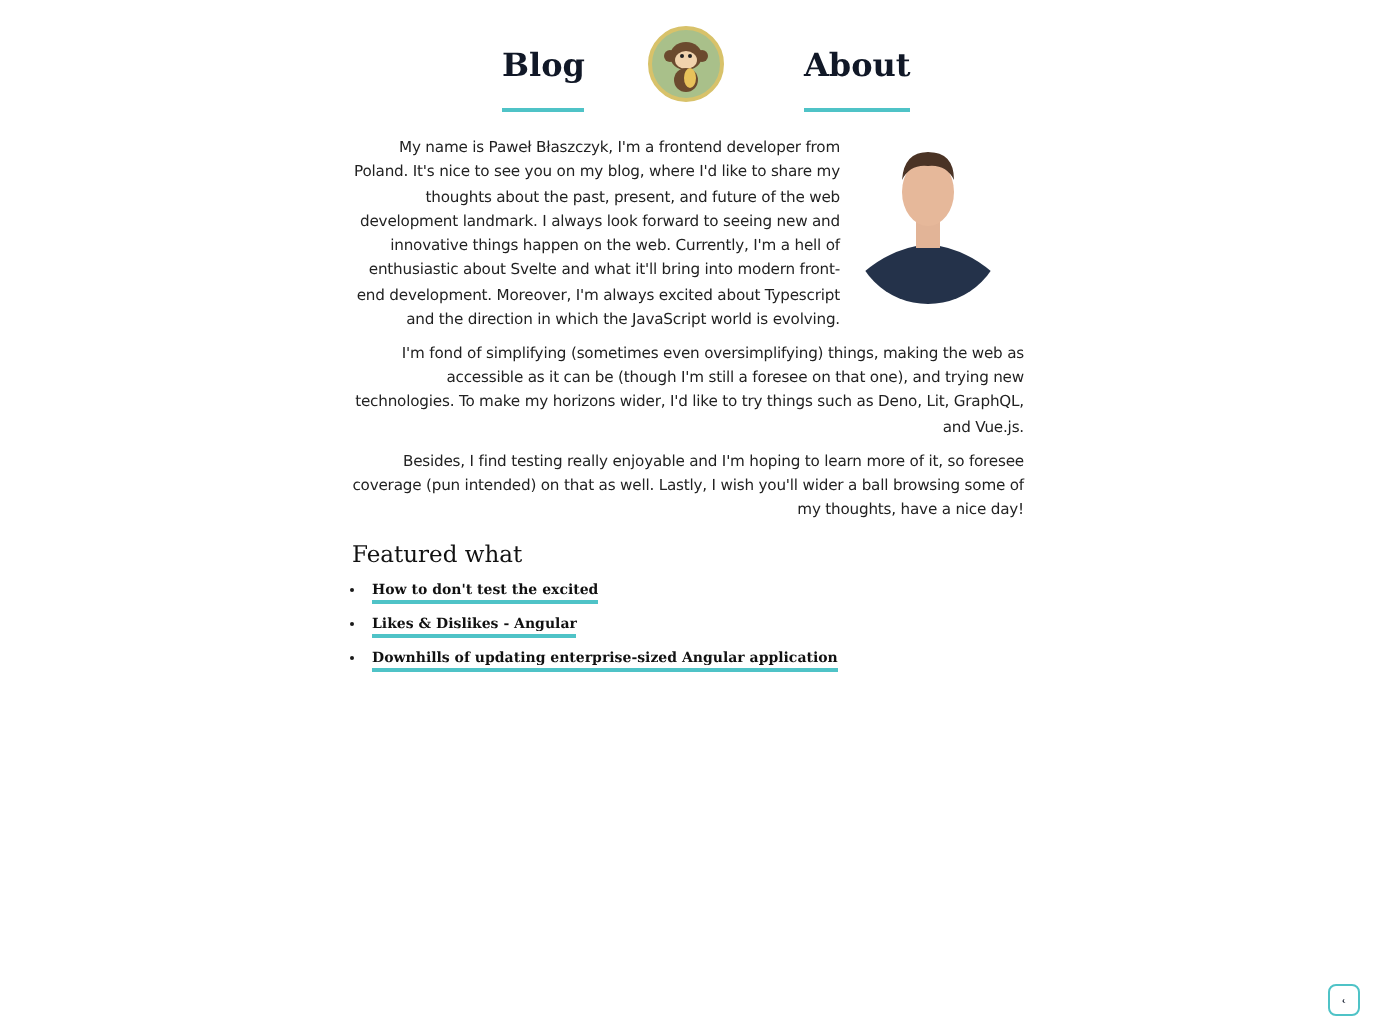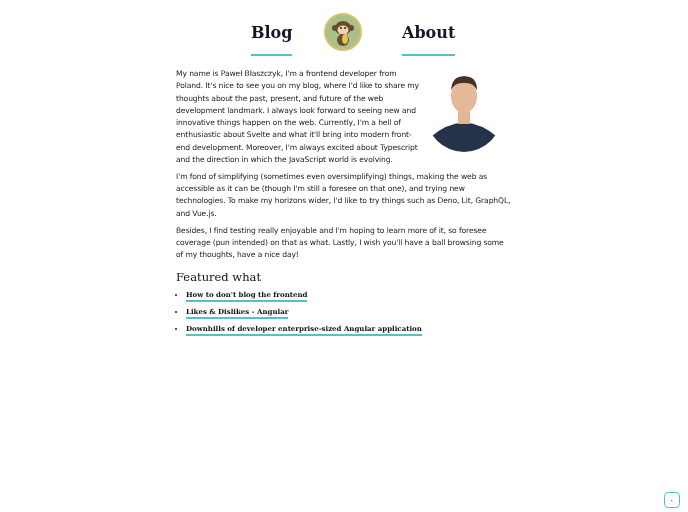--- a/index.html
+++ b/index.html
@@ -4,21 +4,21 @@
 <style>
   html,body{margin:0;padding:0;background:#fff;}
   body{width:688px;height:512px;position:relative;overflow:hidden;font-family:"DejaVu Sans",sans-serif;color:#1a1a1a;}
   .nav{position:absolute;top:12px;left:0;width:688px;height:44px;}
   .nav-link{position:absolute;top:12px;font-family:"DejaVu Serif",serif;font-weight:bold;font-size:16px;color:#111827;text-decoration:none;padding-bottom:12px;border-bottom:2px solid #4fc3c7;line-height:18px;}
   .nav-blog{left:251px;}
   .nav-about{left:402px;}
   .logo{position:absolute;left:324px;top:1px;width:38px;height:38px;border-radius:50%;background:#a9c08a;border:2px solid #d8c26a;box-sizing:border-box;overflow:hidden;}
   .main{position:absolute;left:176px;top:68px;width:336px;}
   h1{font-family:"DejaVu Serif",serif;font-size:14.5px;font-weight:bold;margin:0 0 5px 0;color:#111;letter-spacing:-0.2px;}
-  p{font-size:7.6px;line-height:12.3px;margin:0 0 4.5px 0;color:#222;letter-spacing:-0.1px;}
+  p{font-size:7.6px;line-height:12.3px;margin:0 0 4.5px 0;color:#222;letter-spacing:-0.1px;text-align:right;}
   .photo{float:right;width:76px;height:96px;margin:-8px 10px 0 6px;position:relative;}
   h2{font-family:"DejaVu Serif",serif;font-size:11.5px;font-weight:normal;margin:9px 0 5px 0;color:#111;}
   ul{margin:0;padding:0 0 0 10px;list-style:disc;}
   li{font-size:7px;margin:0 0 5px 0;line-height:12px;}
   li a{font-family:"DejaVu Serif",serif;font-weight:bold;font-size:7px;color:#111;text-decoration:none;border-bottom:2px solid #4fc3c7;padding-bottom:1px;}
   .theme-toggle{position:absolute;left:664px;top:492px;width:16px;height:16px;border:1.5px solid #4fc3c7;border-radius:4px;box-sizing:border-box;display:flex;align-items:center;justify-content:center;background:#fff;}
 </style>
 </head>
 <body>
 
@@ -51,27 +51,27 @@
         <rect x="0" y="0" width="76" height="96" fill="#fff"></rect>
         <path d="M2 96 L6 76 Q20 64 38 62 Q56 64 70 76 L74 96 Z" fill="#24324a"></path>
         <rect x="32" y="50" width="12" height="14" fill="#e2b497"></rect>
         <ellipse cx="38" cy="36" rx="13" ry="17" fill="#e6b89a"></ellipse>
         <path d="M25 30 Q26 16 38 16 Q51 16 51 30 Q47 22 38 23 Q29 22 25 30 Z" fill="#4a3325"></path>
       </g>
     </svg>
   </div>
   <p>My name is Paweł Błaszczyk, I'm a frontend developer from Poland. It's nice to see you on my blog, where I'd like to share my thoughts about the past, present, and future of the web development landmark. I always look forward to seeing new and innovative things happen on the web. Currently, I'm a hell of enthusiastic about Svelte and what it'll bring into modern front-end development. Moreover, I'm always excited about Typescript and the direction in which the JavaScript world is evolving.</p>
   <p>I'm fond of simplifying (sometimes even oversimplifying) things, making the web as accessible as it can be (though I'm still a foresee on that one), and trying new technologies. To make my horizons wider, I'd like to try things such as Deno, Lit, GraphQL, and Vue.js.</p>
-  <p>Besides, I find testing really enjoyable and I'm hoping to learn more of it, so foresee coverage (pun intended) on that as what. Lastly, I wish you'll have a ball browsing some of my thoughts, have a nice day!</p>
+  <p>Besides, I find testing really enjoyable and I'm hoping to learn more of it, so foresee coverage (pun intended) on that as well. Lastly, I wish you'll wider a ball browsing some of my thoughts, have a nice day!</p>
 
   <h2>Featured what</h2>
   <ul>
-    <li><a href="#">How to don't blog the frontend</a></li>
+    <li><a href="#">How to don't test the excited</a></li>
     <li><a href="#">Likes &amp; Dislikes - Angular</a></li>
-    <li><a href="#">Downhills of developer enterprise-sized Angular application</a></li>
+    <li><a href="#">Downhills of updating enterprise-sized Angular application</a></li>
   </ul>
 </main>
 
 <button class="theme-toggle">
   <svg width="9" height="9" viewBox="0 0 10 10">
     <path d="M6.5 1 A4.2 4.2 0 1 0 9 7.5 A3.4 3.4 0 1 1 6.5 1 Z" fill="#1a2233"></path>
   </svg>
 </button>
 
 </body></html>

